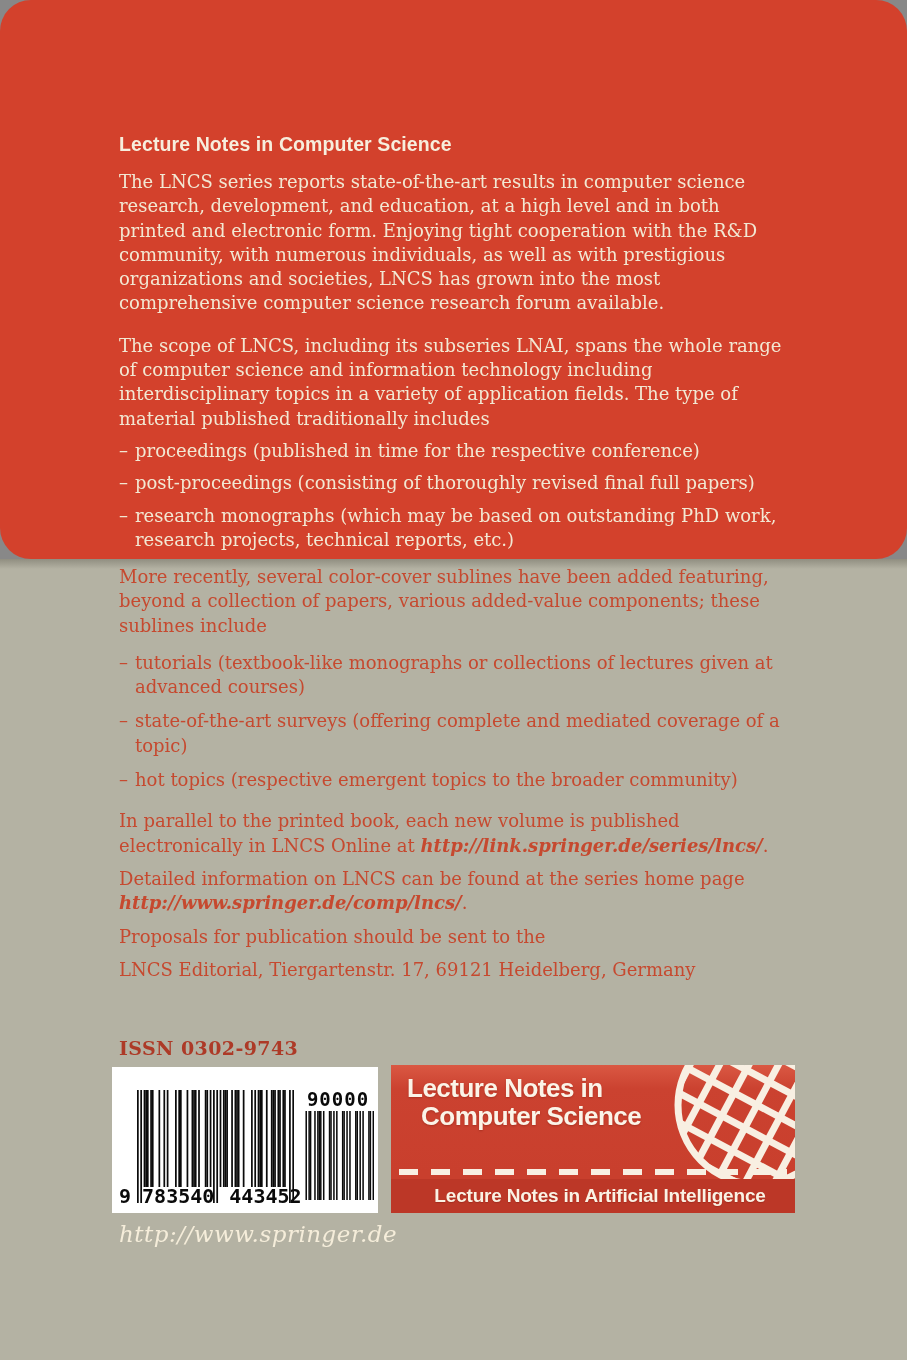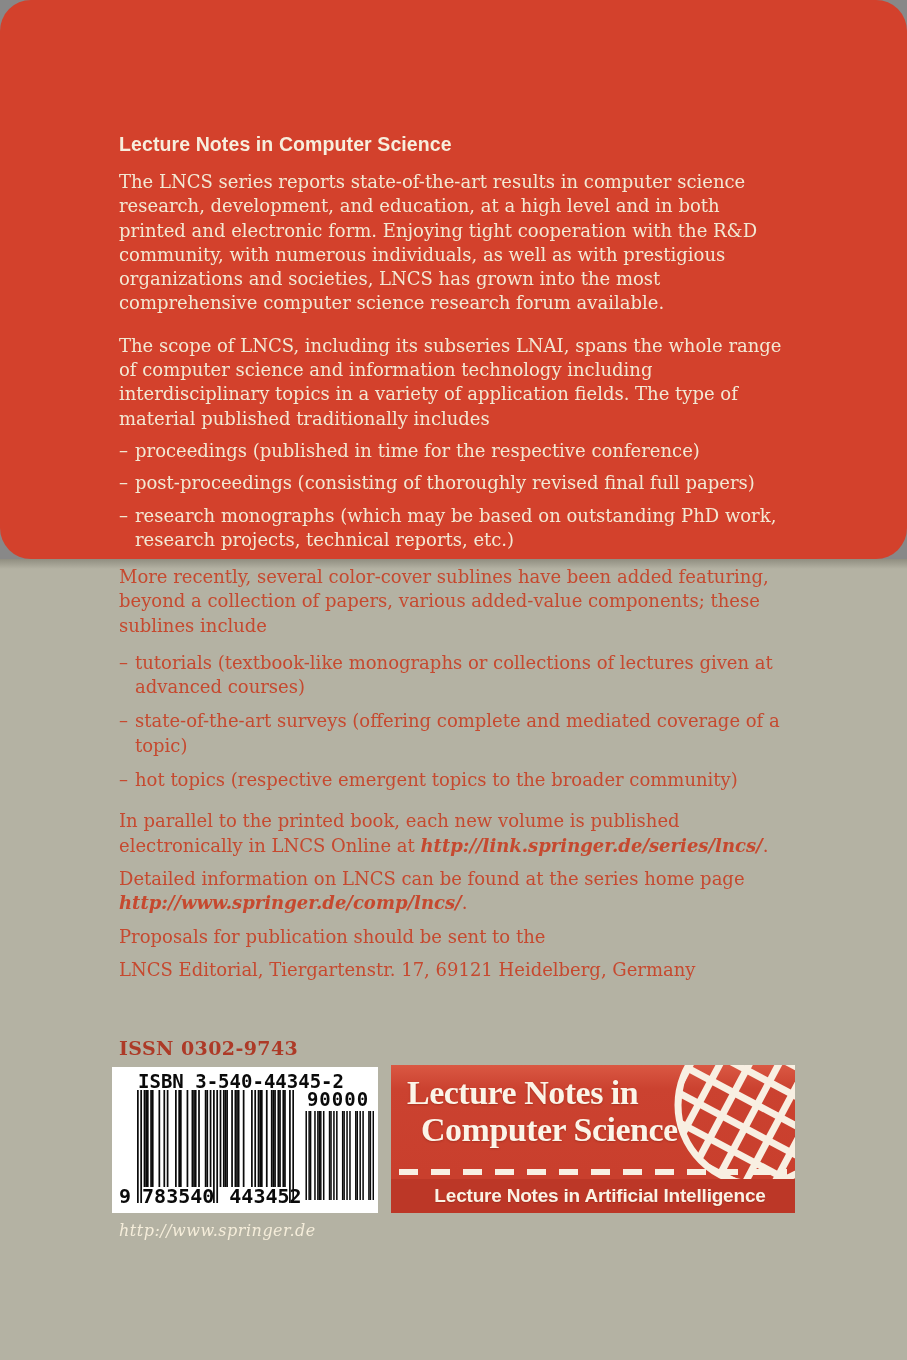--- a/index.html
+++ b/index.html
@@ -88,42 +88,42 @@
   .ean-group1{margin-right:15px;}
   
   .logo-box{
     position:absolute;left:279px;top:0;width:404px;height:148px;
     background:linear-gradient(180deg,#da5843 0%,var(--logo-red) 16%,#c93f2d 72%);
     overflow:hidden;
   }
   .globe{position:absolute;right:-52px;top:-50px;}
   .logo-title{
     position:relative;padding:10px 0 0 16px;
-    font-family:Liberation Serif, serif;
-    font-weight:bold;font-size:34px;line-height:1.07;
+    font-family:Liberation Sans, sans-serif;
+    font-weight:bold;font-size:26px;line-height:1.07;
     color:#fbf4e8;letter-spacing:-0.5px;
     text-shadow:0 1px 2px rgba(110,20,10,0.35);
   }
   .logo-title-line2{padding-left:14px;}
   .logo-dashes{
     position:absolute;left:8px;right:8px;top:104px;height:6px;
     background:repeating-linear-gradient(90deg,#f8efe2 0 19px,rgba(0,0,0,0) 19px 32px);
   }
   .logo-strip{
     position:absolute;left:0;right:0;bottom:0;height:34px;
     background:var(--logo-strip-red);
     display:flex;align-items:center;justify-content:center;
     font-family:"Liberation Sans","DejaVu Sans",sans-serif;
     font-weight:bold;font-size:19px;color:#faf2e4;
     letter-spacing:-0.2px;padding-left:14px;
     text-shadow:0 1px 1px rgba(110,20,10,0.3);
   }
   
   .footer-url{
-    margin-top:8px;font-style:italic;font-size:16px;
+    margin-top:8px;font-style:italic;font-size:23px;
     color:#f5edda;letter-spacing:0.5px;
   }
 </style>
 </head>
 <body>
 
 <div class="cover">
 
   <section class="red-panel">
     <h1 class="series-heading">Lecture Notes in Computer Science</h1>
@@ -167,21 +167,20 @@
     <p class="para-info"><span>Detailed information on LNCS can be found at the series home page </span><span class="link-italic">http://www.springer.de/comp/lncs/</span><span>.</span></p>
 
     <p class="para-proposals">Proposals for publication should be sent to the</p>
     <p class="para-address">LNCS Editorial, Tiergartenstr. 17, 69121 Heidelberg, Germany</p>
 
     <div class="issn-line">ISSN 0302-9743</div>
 
     <div class="bottom-row">
 
       <div class="barcode-box">
-        <div class="isbn-label">ISBN 3-540-44345-2</div>
         <div class="addon-label">90000</div>
         <svg id="barcode-main" class="barcode-main" width="157" height="113" viewBox="0 0 95 113" preserveAspectRatio="none">
             <rect x="0" y="0" width="1.04" height="113" fill="#0a0a0a"></rect>
             <rect x="2" y="0" width="1.04" height="113" fill="#0a0a0a"></rect>
             <rect x="4" y="0" width="1.04" height="97" fill="#0a0a0a"></rect>
             <rect x="5" y="0" width="1.04" height="97" fill="#0a0a0a"></rect>
             <rect x="6" y="0" width="1.04" height="97" fill="#0a0a0a"></rect>
             <rect x="8" y="0" width="1.04" height="97" fill="#0a0a0a"></rect>
             <rect x="9" y="0" width="1.04" height="97" fill="#0a0a0a"></rect>
             <rect x="13" y="0" width="1.04" height="97" fill="#0a0a0a"></rect>

